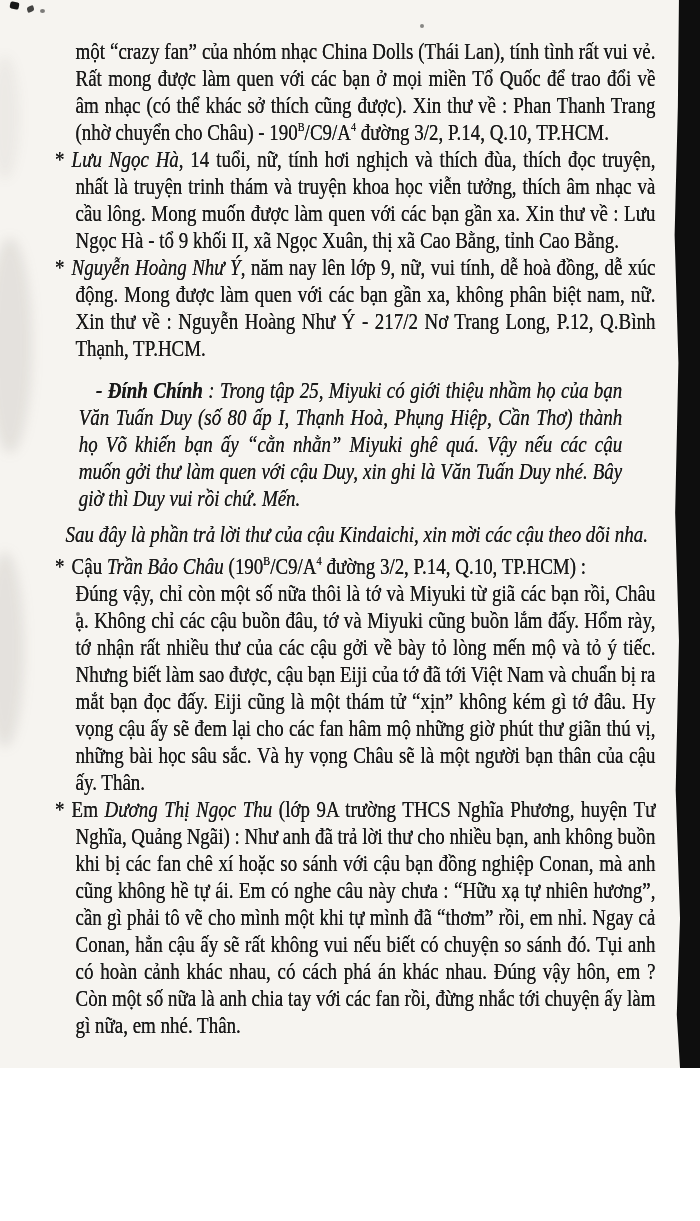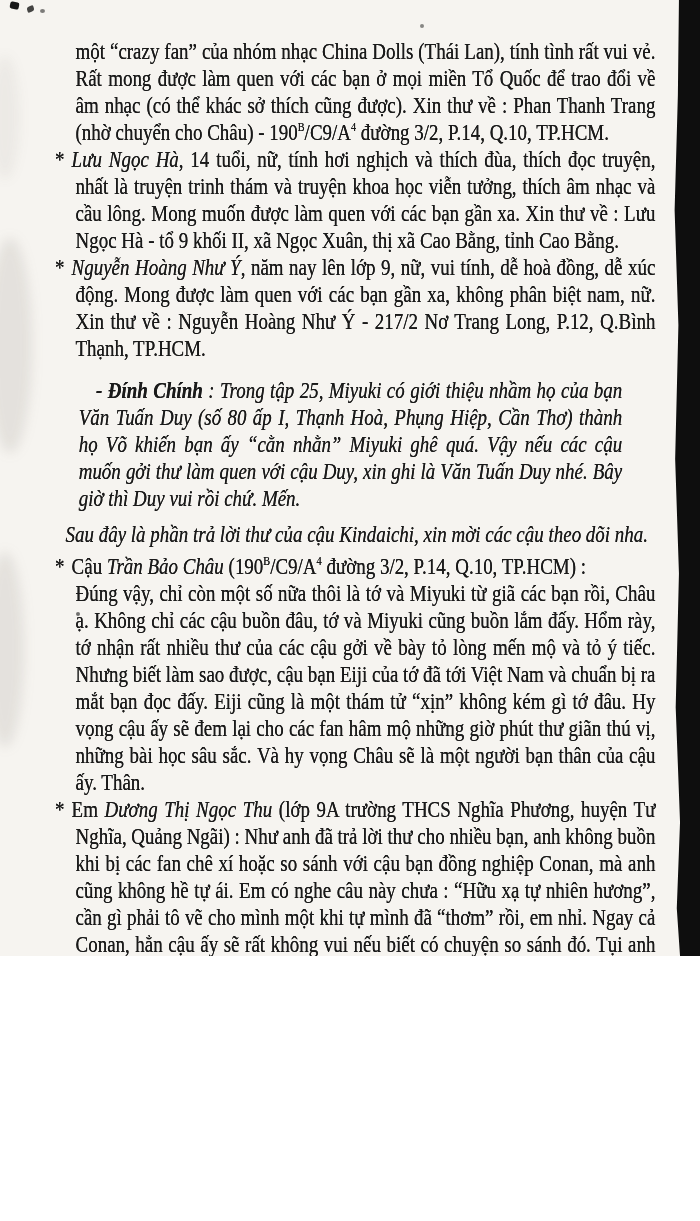--- a/index.html
+++ b/index.html
@@ -1,17 +1,17 @@
 <!DOCTYPE html>
 <html><head>
 <meta charset="utf-8">
 <style>
   html,body{margin:0;padding:0;}
   body{width:700px;height:1221px;font-family:"Liberation Serif",serif;}
-  .screen{position:relative;width:700px;height:956px;background:#f6f4f0;overflow:hidden;}
+  .screen{position:relative;width:700px;height:1068px;background:#f6f4f0;overflow:hidden;}
 
   
   .text-column{
     position:absolute;left:55px;top:38px;width:760px;
     transform:scaleX(0.79);transform-origin:0 0;
     font-size:24px;line-height:27px;color:var(--ink,#1a1a1a);
     text-align:justify;
     text-shadow:0 0 .4px currentColor;
   }
   .para{margin:0;}

